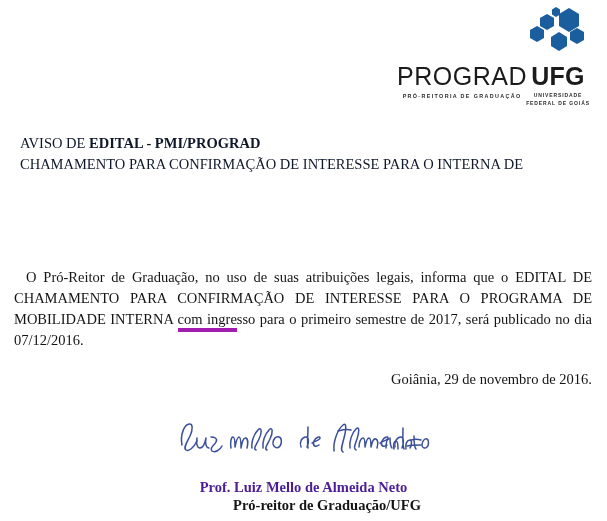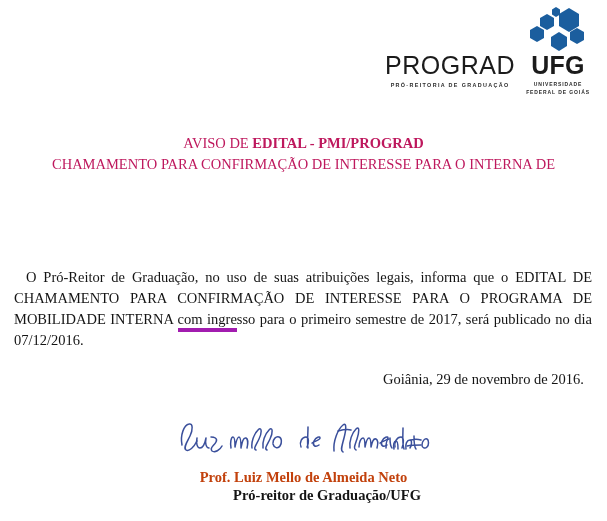--- a/index.html
+++ b/index.html
@@ -16,21 +16,21 @@
     overflow: hidden;
   }
 
   
   .header {
     position: absolute;
     top: 6px;
     right: 18px;
     display: flex;
     align-items: flex-end;
-    gap: 12px;
+    gap: 0;
   }
 
   .prograd-block {
     display: flex;
     flex-direction: column;
     align-items: center;
     padding-bottom: 8px;
   }
   .prograd-word {
     font-family: "Liberation Sans", "DejaVu Sans", sans-serif;
@@ -61,44 +61,44 @@
     height: 46px;
     display: block;
   }
   .ufg-word {
     font-family: "Liberation Sans", "DejaVu Sans", sans-serif;
     font-size: 25px;
     font-weight: 700;
     letter-spacing: 0.2px;
     color: #1b1b1b;
     line-height: 1;
-    margin-top: 1px;
+    margin-top: 12px;
   }
   .ufg-sub {
     font-family: "Liberation Sans", "DejaVu Sans", sans-serif;
     font-size: 5px;
     font-weight: 700;
     letter-spacing: 0.9px;
     color: #2b2b2b;
     line-height: 1.5;
     text-align: center;
     margin-top: 3px;
     white-space: nowrap;
   }
 
   
   .doc-title {
     position: absolute;
     top: 133px;
-    left: 28px;
+    left: 20px;
     width: 551px;
-    text-align: center;
+    text-align: left;
     font-size: 14.5px;
     line-height: 21px;
-    color: #be185d;
+    color: #0f172a;
   }
   .doc-title .bold { font-weight: 700; }
 
   
   .doc-body {
     position: absolute;
     top: 252px;
     left: 14px;
     width: 578px;
     font-size: 14.5px;
@@ -109,21 +109,21 @@
   }
   .doc-body .ul-soft {
     border-bottom: 4px solid #a21caf;
     padding-bottom: 1px;
   }
 
   
   .doc-date {
     position: absolute;
     top: 369px;
-    left: 6px;
+    left: 14px;
     width: 578px;
     text-align: right;
     font-size: 14.5px;
     line-height: 21px;
     color: #141414;
   }
 
   
   .sig-wrap {
     position: absolute;
@@ -137,22 +137,22 @@
   .sig-ink {
     width: 252px;
     height: 46px;
     display: block;
   }
   .sig-name {
     font-size: 14.5px;
     font-weight: 700;
     line-height: 18px;
     text-align: center;
-    color: #c2410c;
-    margin-top: 7px;
+    color: #4c1d95;
+    margin-top: 17px;
   }
   .sig-role {
     font-size: 14.5px;
     font-weight: 700;
     line-height: 18px;
     text-align: center;
     color: #141414;
     margin-left: 47px;
   }
 </style>

